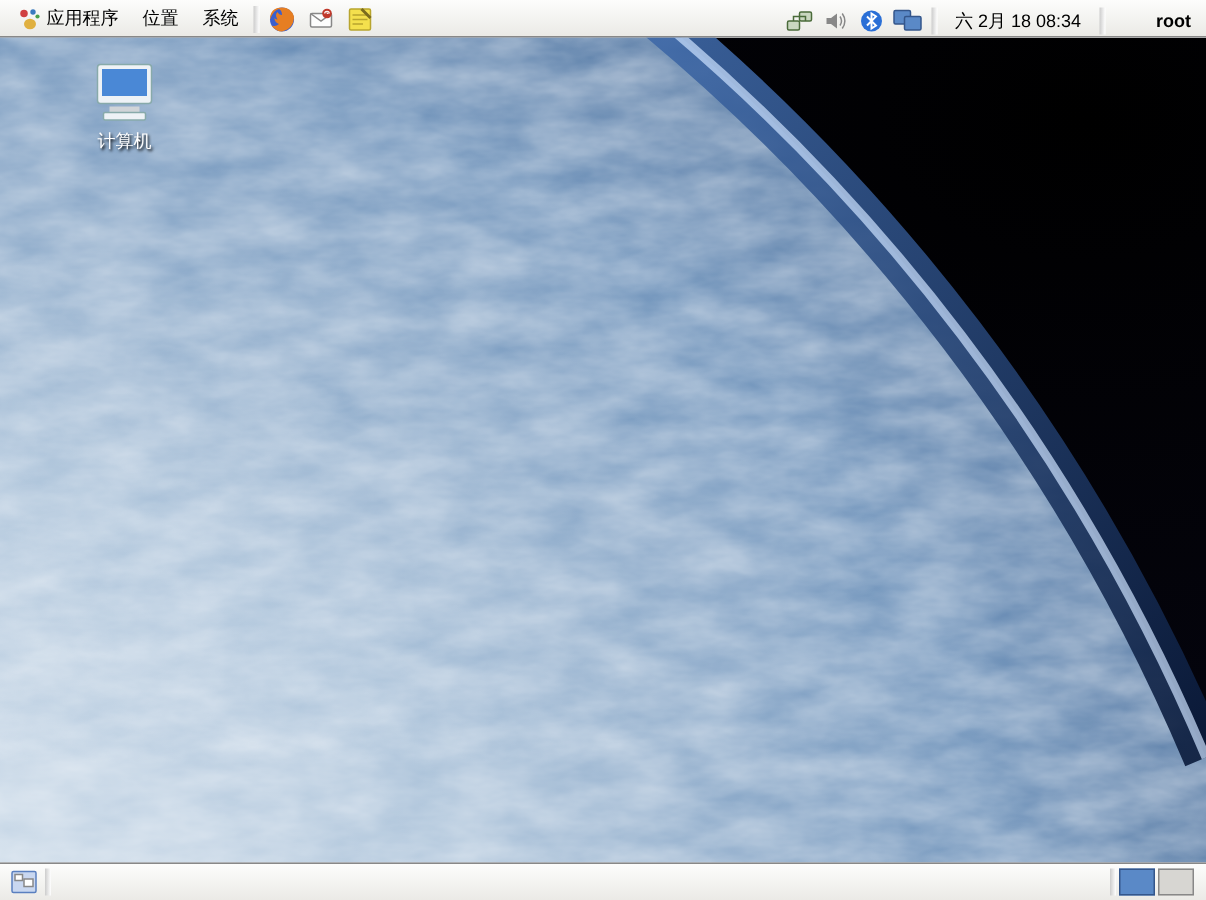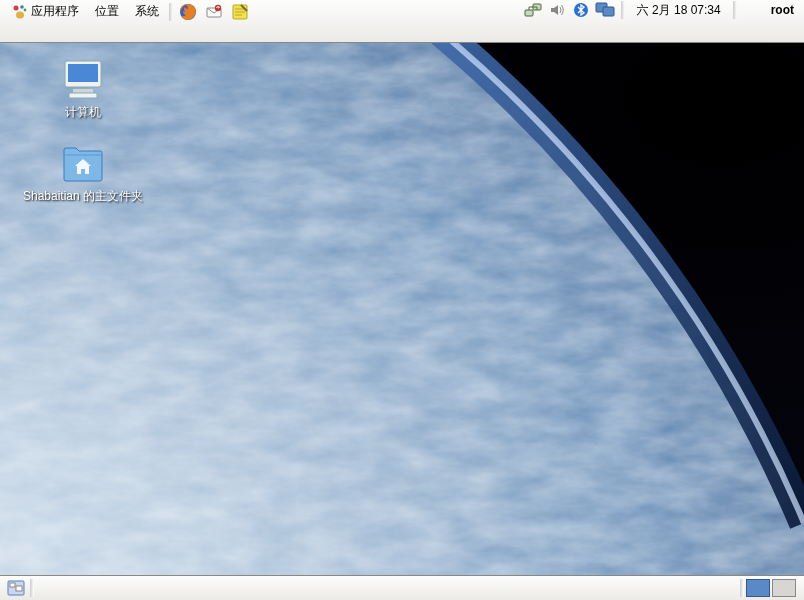--- a/index.html
+++ b/index.html
@@ -1,20 +1,20 @@
 <!DOCTYPE html>
 <html><head>
 <meta charset="utf-8">
 <style>
   * { margin: 0; padding: 0; box-sizing: border-box; }
   html, body { width: 804px; height: 600px; overflow: hidden; font-family: sans-serif; font-size: 12px; }
   body { display: flex; flex-direction: column; background: #fff; }
   
   
-  .top-panel { height: 43px; background: linear-gradient(#fdfdfc, #ebeae6); border-bottom: 1px solid #888; display: flex; align-items: flex-start; padding: 0 4px; }
+  .top-panel { height: 25px; background: linear-gradient(#fdfdfc, #ebeae6); border-bottom: 1px solid #888; display: flex; align-items: flex-end; padding: 0 4px; }
   .top-left { display: flex; align-items: center; gap: 0; }
   .menu-item { padding: 3px 8px; cursor: pointer; display: flex; align-items: center; gap: 3px; }
   .launcher { padding: 2px 4px; display: flex; align-items: center; cursor: pointer; }
   .top-right { margin-left: auto; display: flex; align-items: center; gap: 4px; }
   .tray-icon { width: 20px; height: 20px; display: flex; align-items: center; justify-content: center; cursor: pointer; }
   .clock { padding: 0 6px; white-space: nowrap; }
   .username { font-weight: bold; padding: 0 6px; margin-left: 22px; }
   .sep { width: 4px; height: 18px; background: linear-gradient(to right, #ccc, #fff); margin: 0 2px; }
   
   
@@ -102,21 +102,21 @@
           <path d="M5 5 L11 11 L8 13 L8 3 L11 5 L5 11" fill="none" stroke="#fff" stroke-width="1.3"></path>
         </svg>
     </div>
     <div class="tray-icon">
       <svg width="20" height="18" viewBox="0 0 20 18">
           <rect x="1" y="2" width="11" height="9" rx="1" fill="#5a89c7" stroke="#34568b"></rect>
           <rect x="8" y="6" width="11" height="9" rx="1" fill="#5a89c7" stroke="#34568b"></rect>
         </svg>
     </div>
     <div class="sep"></div>
-    <div class="clock">六 2月  18 07:34</div>
+    <div class="clock">六 2月  18 08:34</div>
     <div class="sep"></div>
     <div class="username">root</div>
   </div>
 </div>
 
 <div class="desktop">
   <svg class="wallpaper" width="804" height="550" viewBox="0 0 804 550" preserveAspectRatio="xMidYMid slice">
     <defs>
       <radialGradient id="space" cx="90%" cy="10%" r="90%">
         <stop offset="0%" stop-color="#000"></stop>
@@ -153,30 +153,20 @@
         <svg width="48" height="48" viewBox="0 0 48 48">
             <rect x="6" y="6" width="36" height="26" rx="2" fill="#eef2f6" stroke="#8aa"></rect>
             <rect x="9" y="9" width="30" height="18" fill="#4a88d6"></rect>
             <rect x="14" y="34" width="20" height="4" fill="#d0d4d8"></rect>
             <rect x="10" y="38" width="28" height="5" rx="1" fill="#eef2f6" stroke="#8aa"></rect>
           </svg>
       </div>
       <div class="lbl">计算机</div>
     </div>
 
-    <div class="desktop-icon">
-      <div class="icon-img">
-        <svg width="48" height="48" viewBox="0 0 48 48">
-            <path d="M5 16 L5 40 Q5 42 7 42 L41 42 Q43 42 43 40 L43 14 Q43 12 41 12 L20 12 L17 9 L7 9 Q5 9 5 11 Z" fill="#7fb8e6" stroke="#3a7abf"></path>
-            <path d="M5 16 L43 16" stroke="#5a9ad0"></path>
-            <path d="M24 20 L32 27 L30 27 L30 35 L26 35 L26 30 L22 30 L22 35 L18 35 L18 27 L16 27 Z" fill="#fff" opacity="0.9"></path>
-          </svg>
-      </div>
-      <div class="lbl">Shabaitian 的主文件夹</div>
-    </div>
 
   </div>
 </div>
 
 <div class="bottom-panel">
   <div class="show-desktop">
     <svg width="18" height="16" viewBox="0 0 18 16">
         <rect x="1" y="1" width="16" height="14" rx="1" fill="#c9d7f0" stroke="#5a7fbf"></rect>
         <rect x="3" y="3" width="5" height="4" fill="#fff" stroke="#888"></rect>
         <rect x="9" y="6" width="6" height="5" fill="#fff" stroke="#888"></rect>

